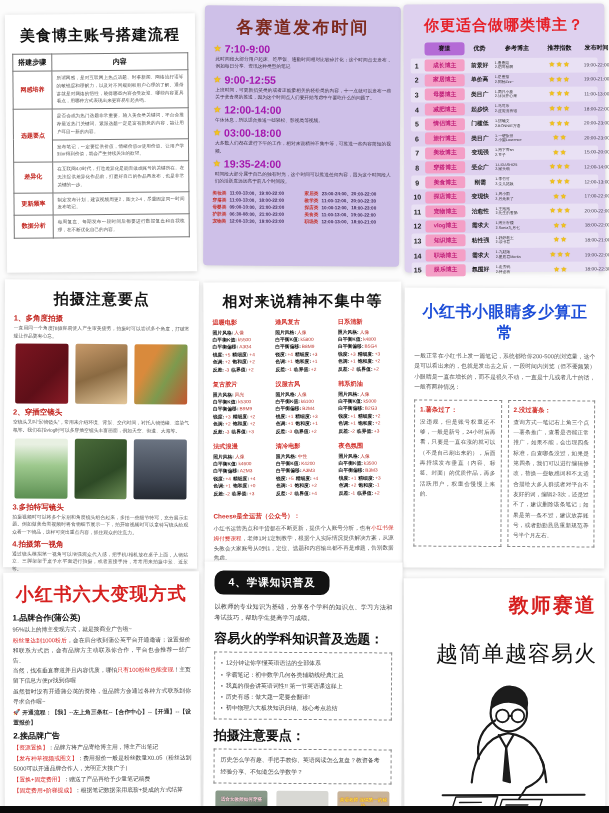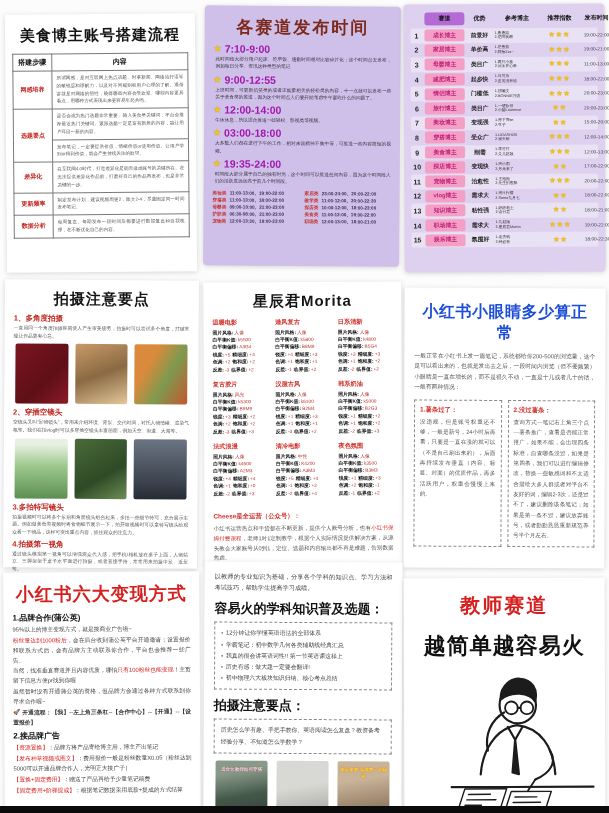--- a/index.html
+++ b/index.html
@@ -103,23 +103,23 @@
   .kthumbs{display:flex;gap:9px;margin-top:7px;justify-content:center}
   .kthumb{width:52px;height:64px;border-radius:2px;position:relative;overflow:hidden}
   .kt1{background:linear-gradient(170deg,#8a9a8a 20%,#44584a 55%,#2c3a30)}
   .kt2{background:linear-gradient(170deg,#d8d8d4 40%,#b9bab4 70%,#8f9089)}
   .kt3{background:linear-gradient(170deg,#c9b49a 30%,#8f7a62 75%,#4e4238)}
   .kcap{position:absolute;left:2px;top:6px;right:2px;font-size:4.6px;font-weight:900;color:#ffe23e;
         text-shadow:0 0 1px #a33;line-height:1.35;text-align:center}
   .kcap1{color:#ffd7e0;text-shadow:0 0 1px #333}
 
   
-  #p-teach{left:404px;top:578px;width:201px;height:230px;padding:14px 20px 0;text-align:center;transform:rotate(-.2deg)}
+  #p-teach{left:404px;top:578px;width:201px;height:230px;padding:14px 8px 0;text-align:right;transform:rotate(-.2deg)}
   #p-teach .l1{font-size:20px;font-weight:900;color:#d6201f;letter-spacing:2px}
-  #p-teach .l2{font-size:22px;font-weight:700;color:#111;letter-spacing:1px;margin-top:12px}
+  #p-teach .l2{font-size:22px;font-weight:400;color:#111;letter-spacing:1px;margin-top:20px}
   #p-teach svg{margin-top:6px}
 
   #bottom-bar{position:absolute;left:0;bottom:0;width:609px;height:7px;background:#0b0b0b}
 </style>
 </head>
 <body>
 
 <section class="card" id="p-flow">
   <div class="ttl">美食博主账号搭建流程</div>
   <table>
@@ -247,20 +247,21 @@
       </div>
 
       <div class="cat">
         <span class="cat-label">职场类</span>
         <span class="cat-time">12:00-13:00、18:00-21:00</span>
       </div>
     </div>
 </section>
 
 <section class="card" id="p-blog">
+  <div class="ttl">你更适合做哪类博主？</div>
   <div class="bhead">
     <span class="hd"></span>
     <span class="hd hd-pill">赛道</span>
     <span class="hd">优势</span>
     <span class="hd">参考博主</span>
     <span class="hd">推荐指数</span>
     <span class="hd">发布时间</span>
   </div>
   <div>
 
@@ -462,21 +463,21 @@
     <div class="thumb t-leaf"></div>
     <div class="thumb t-storm"></div>
   </div>
   <div class="sh-head">3.多拍特写镜头</div>
   <div class="sh-txt">拍摄视频时可以将多个景别和角度镜头组合起来，多拍一些细节特写，充分展示主题。例如做美食类视频时将食物细节展示一下，拍开箱视频时可以拿特写镜头给观众看一下物品，这样可突出重点内容，抓住观众的注意力。</div>
   <div class="sh-head">4.拍摄第一视角</div>
   <div class="sh-txt">通过镜头模拟第一视角可以增强观众代入感，把手机/相机放在桌子上面，人物站立、三脚架架于桌子水平面进行拍摄，或者直接手持，常常用来拍摄中景、近景等。</div>
 </section>
 
 <section class="card" id="p-filt">
-  <div class="ttl">星辰君Morita</div>
+  <div class="ttl">相对来说精神不集中等</div>
   <div id="filter-grid">
 
       <div class="fcard">
         <div class="fname">温暖电影</div>
         <div class="fl"><span class="fk">照片风格:</span><span class="fv">人像</span></div>
         <div class="fl"><span class="fk">白平衡K值:</span><span class="fv">k5500</span></div>
         <div class="fl"><span class="fk">白平衡偏移:</span><span class="fv">A3G4</span></div>
         <div class="fl"><span class="fk">锐度:</span><span class="fv">+5</span><span class="fk">精细度:</span><span class="fv">+4</span></div>
         <div class="fl"><span class="fk">色调:</span><span class="fv">+2</span><span class="fk">饱和度:</span><span class="fv">+2</span></div>
         <div class="fl"><span class="fk">反差:</span><span class="fv">-3</span><span class="fk">临界值:</span><span class="fv">+2</span></div>
@@ -600,20 +601,21 @@
 
       <div class="m-p"><span class="m-red">【发布种草视频或图文】</span><span>：费用报价一般是粉丝数量X0.05（粉丝达到5000可以开通品牌合作人，光明正大接广子）</span></div>
 
       <div class="m-p"><span class="m-red">【置换+固定费用】</span><span>：赠送了产品再给予少量笔记稿费</span></div>
 
       <div class="m-p"><span class="m-red">【固定费用+阶梯提成】</span><span>：根据笔记数据采用底薪+提成的方式结算</span></div>
     </div>
 </section>
 
 <section class="card" id="p-know">
+  <div class="badge">4、学课知识普及</div>
   <div class="intro">以教师的专业知识为基础，分享各个学科的知识点、学习方法和考试技巧，帮助学生提高学习成绩。</div>
   <div class="kt">容易火的学科知识普及选题：</div>
   <div class="kbox">
 
       <div class="kli"><span class="blt">▪</span><span>12分钟让你学懂英语语法的全部体系</span></div>
 
       <div class="kli"><span class="blt">▪</span><span>学霸笔记：初中数学几何各类辅助线经典汇总</span></div>
 
       <div class="kli"><span class="blt">▪</span><span>我真的很会讲英语词性!! 第一节英语课这样上</span></div>
 

